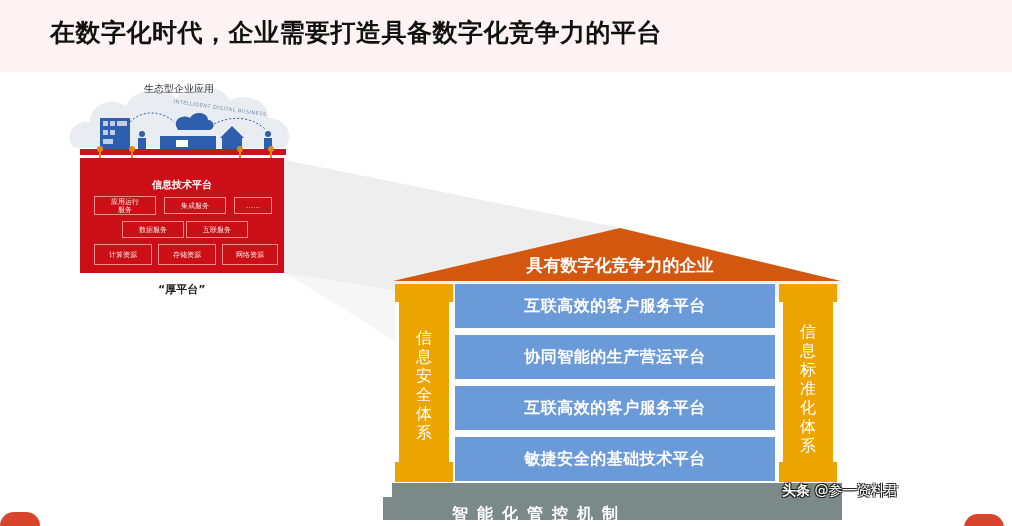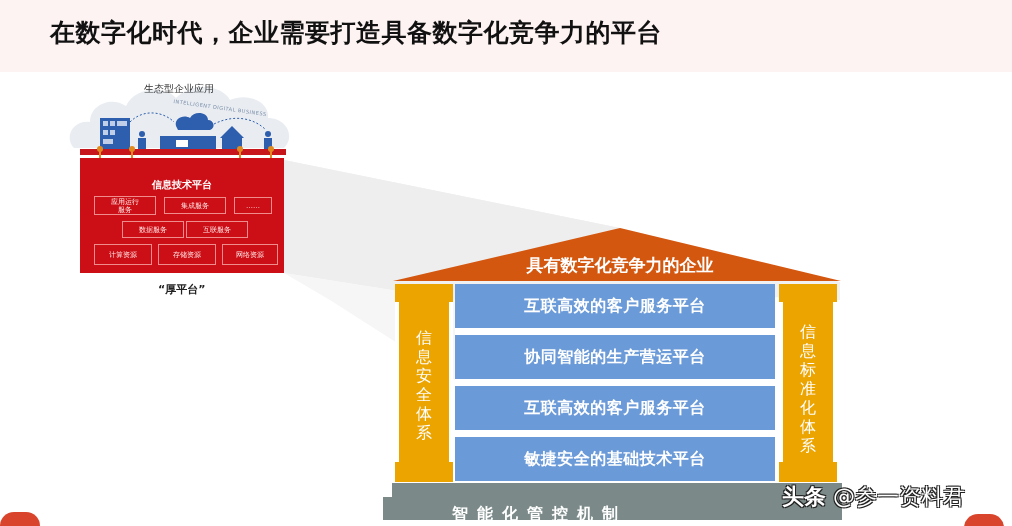--- a/index.html
+++ b/index.html
@@ -74,21 +74,21 @@
   .base {
     position: absolute; left: 392px; top: 483px; width: 450px; height: 37px; background: #7b8a89;
   }
   .base-step { position: absolute; left: 383px; top: 497px; width: 12px; height: 23px; background: #7b8a89; }
   .base-label {
     position: absolute; left: 392px; top: 491px; width: 235px; text-align: right;
     font-size: 16px; font-weight: bold; color: #ffffff; letter-spacing: 9px; margin-top: 13px;
   }
 
   .watermark {
-    position: absolute; left: 782px; top: 482px; font-size: 22px; color: #ffffff;
+    position: absolute; left: 782px; top: 482px; font-size: 14px; color: #ffffff;
     text-shadow: 1px 1px 0 #222, -1px 1px 0 #222, 1px -1px 0 #222, -1px -1px 0 #222;
   }
   .watermark .at { font-weight: normal; }
   .watermark .brand { font-weight: bold; }
 
   .lantern { position: absolute; width: 40px; height: 14px; border-radius: 20px 20px 0 0; background: #d9452c; }
 </style>
 </head>
 <body>
 

